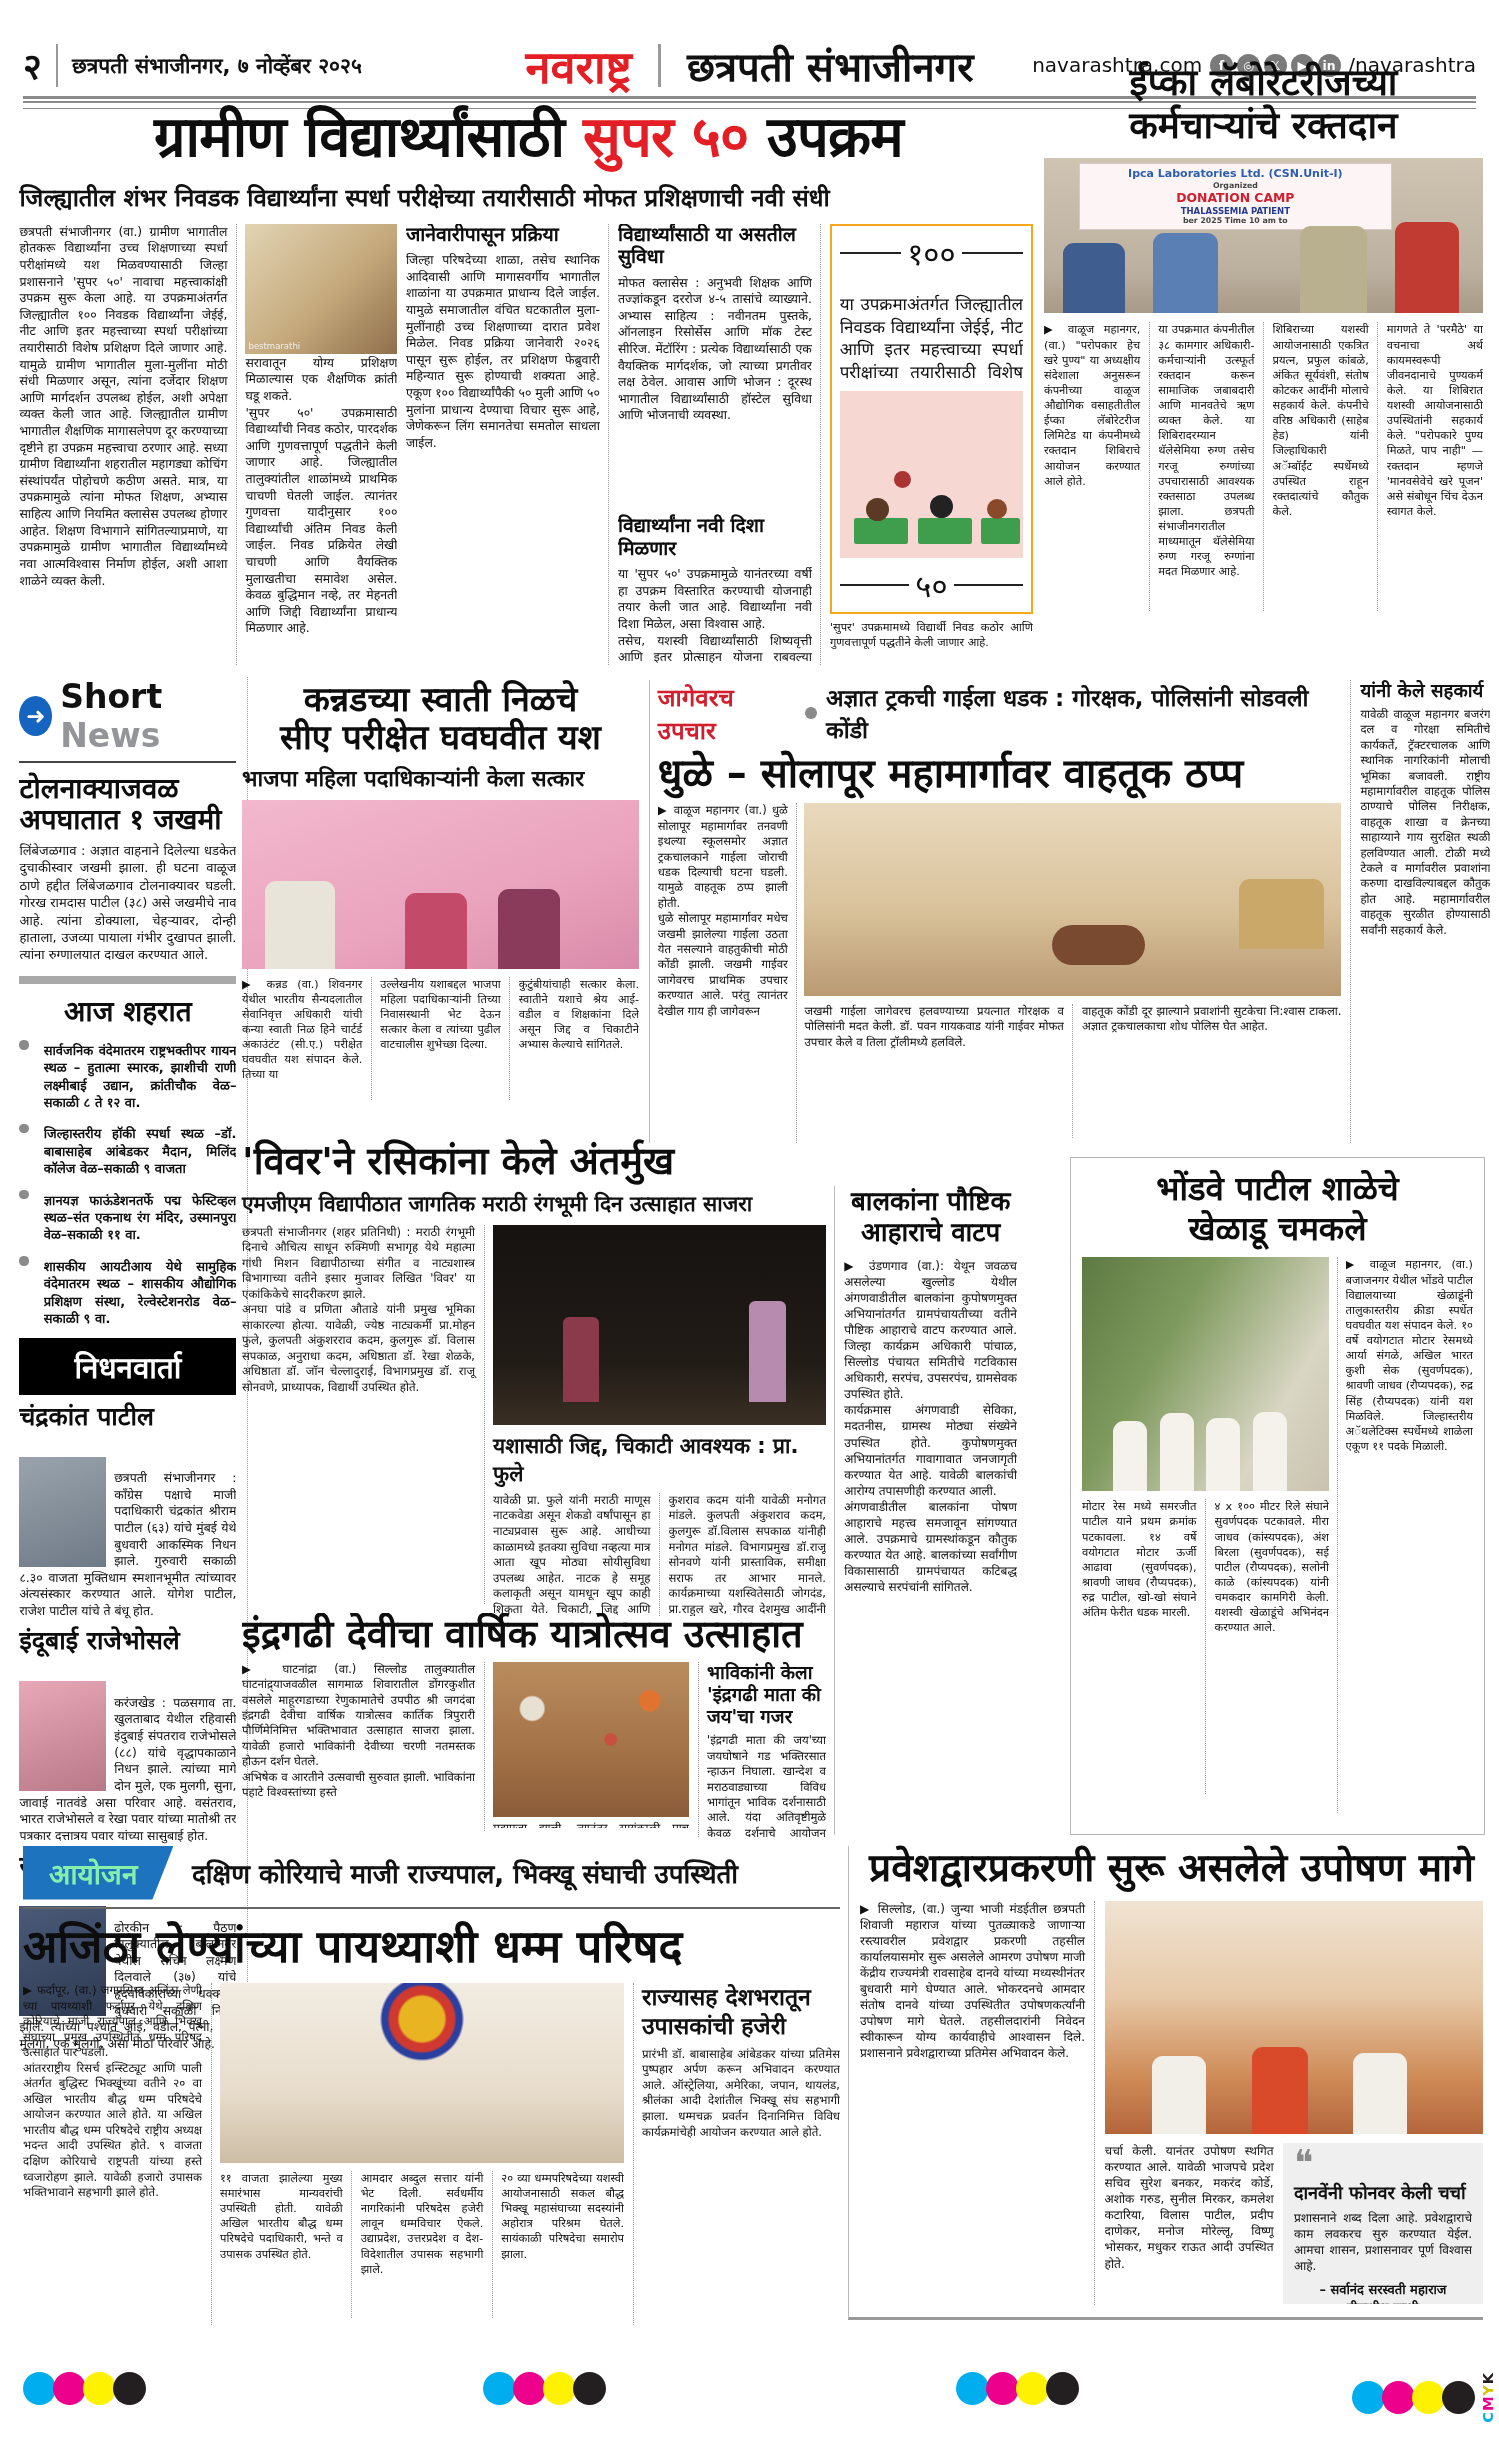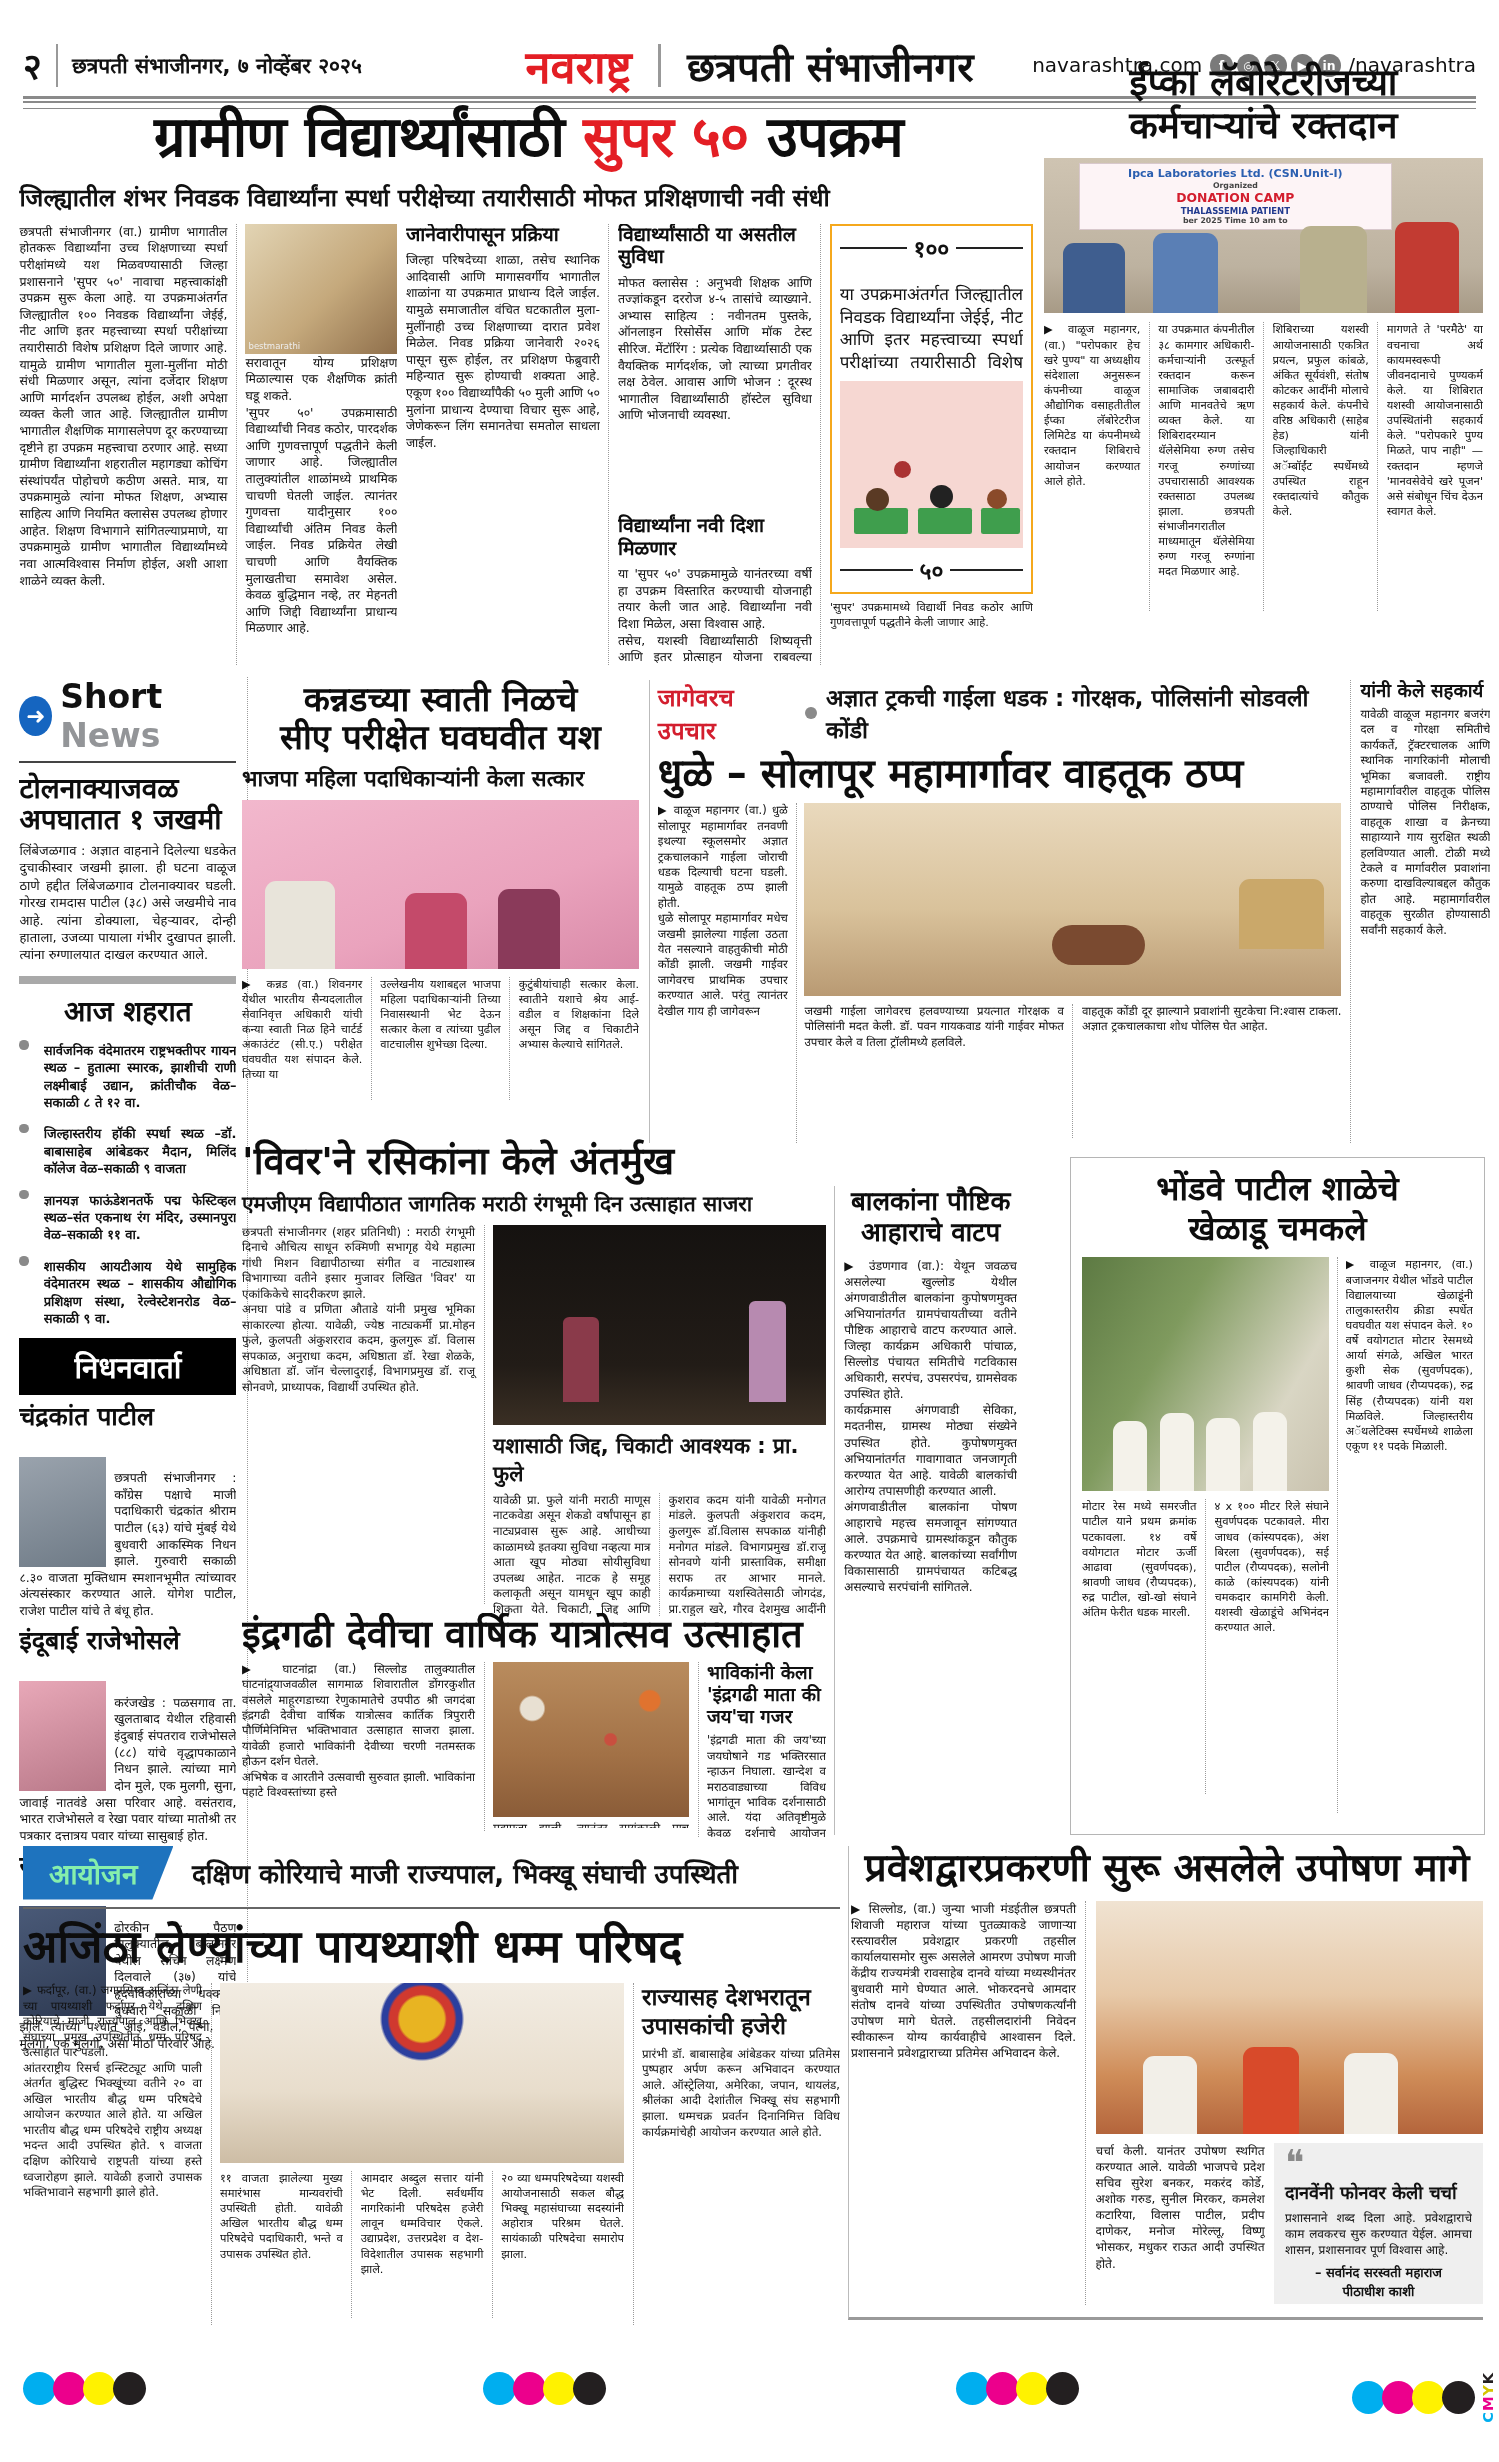--- a/index.html
+++ b/index.html
@@ -31,21 +31,21 @@
   .ph{position:relative;overflow:hidden;background:#ccc;}
   .grayrule{background:#a9a9a9;}
   
   .lead{left:19.4px;top:106px;width:1018px;}
   .lead h1{font-size:56px;text-align:center;letter-spacing:-0.8px;}
   .lead .sub{font-size:24px;font-weight:bold;margin-top:11px;}
   .lead .band{display:flex;margin-top:11px;height:441px;}
   .lead .band>div{overflow:hidden;}
   .sechead{font-size:19.4px;font-weight:bold;margin-bottom:6.2px;line-height:1.15;}
   .infobox{border:2.3px solid #f5a81c;padding:6.2px 7.8px;background:#fff;}
-  .bignum{font-size:23px;font-weight:bold;text-align:right;}
+  .bignum{font-size:31px;font-weight:normal;text-align:right;}
   .numline{display:flex;align-items:center;gap:6.2px;}
   .numline::before,.numline::after{content:"";flex:1;height:1.6px;background:#222;}
   .classroom{height:167px;background:#f6d7d2;margin-top:7.8px;position:relative;}
   .desk{position:absolute;bottom:14px;width:54px;height:26px;background:#3f9e4d;border-radius:2.3px;}
   .head-c{position:absolute;border-radius:50%;}
   .watermark{font-size:8.5px;color:#eee;position:absolute;left:3.1px;bottom:3.1px;}
   
   .ipca{left:1044px;top:62px;width:439px;}
   .ipca h2{font-size:37px;text-align:center;line-height:1.15;}
   .ipca-photo{height:155px;margin-top:11px;background:linear-gradient(180deg,#cfc4b2 0%,#bdb2a0 70%,#a79a86 100%);}
@@ -131,21 +131,21 @@
           clip-path:polygon(0 0,100% 0,86% 100%,0 100%);}
   .tagrow .kb{font-size:26px;font-weight:bold;}
   .dhamma h2{font-size:45px;margin-top:12.4px;}
   .dhamma .layout{display:flex;margin-top:11px;}
   .dhamma .body{font-size:11.6px;}
   .dh-photo{height:180px;background:
      radial-gradient(circle at 50% 20%,#e8b422 0 9%,#d0392f 10% 13%,#2b3f9e 14% 16%,transparent 17%),
      linear-gradient(180deg,#f2ece2 0%,#e8ddcc 60%,#cdbda5 100%);}
   .dsub{font-size:23px;font-weight:bold;line-height:1.25;margin-bottom:6.2px;}
   
-  .uposhan{left:848px;top:1846px;width:635px;border-left:0.8px solid #bbb;padding-left:2px;
+  .uposhan{left:848px;top:1846px;width:635px;border-left:0.8px solid #bbb;padding-left:11px;
            box-sizing:border-box;border-bottom:3.9px solid #9a9a9a;padding-bottom:12.4px;}
   .uposhan h2{font-size:39px;text-align:center;}
   .uposhan .layout{display:flex;margin-top:11px;}
   .uposhan .body{font-size:12px;}
   .up-photo{height:233px;background:linear-gradient(180deg,#f0e3d2 0%,#e7c9a8 40%,#cf8c58 75%,#b4653c 100%);}
   .quote{background:#efefef;padding:9.3px 11px;box-sizing:border-box;}
   .qicon{font-size:36px;color:#8a8a8a;line-height:0.6;}
   .qtitle{font-size:18px;font-weight:bold;margin:1.6px 0 6.2px;}
   .quote .body{font-size:12px;}
   .qattr{font-size:13px;font-weight:bold;text-align:center;margin-top:6.2px;line-height:1.4;}

